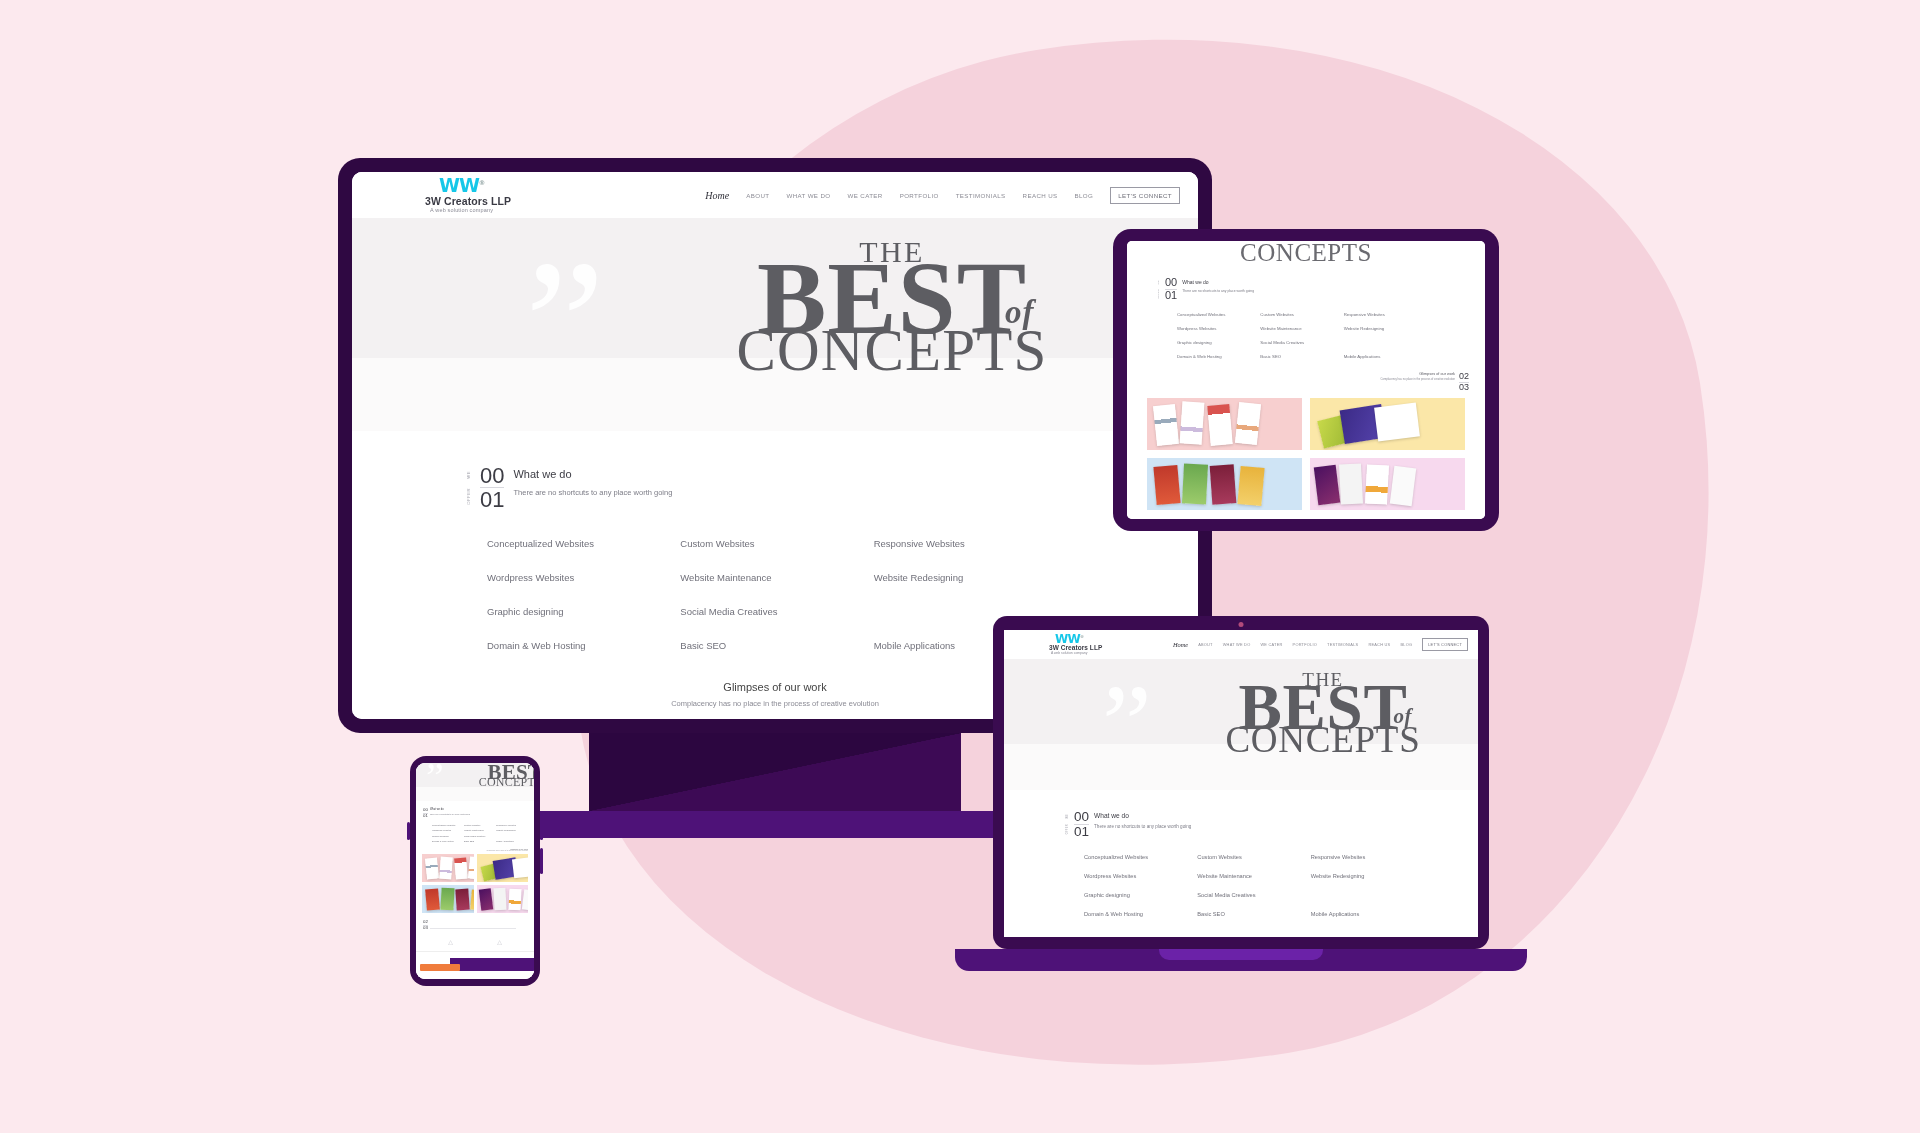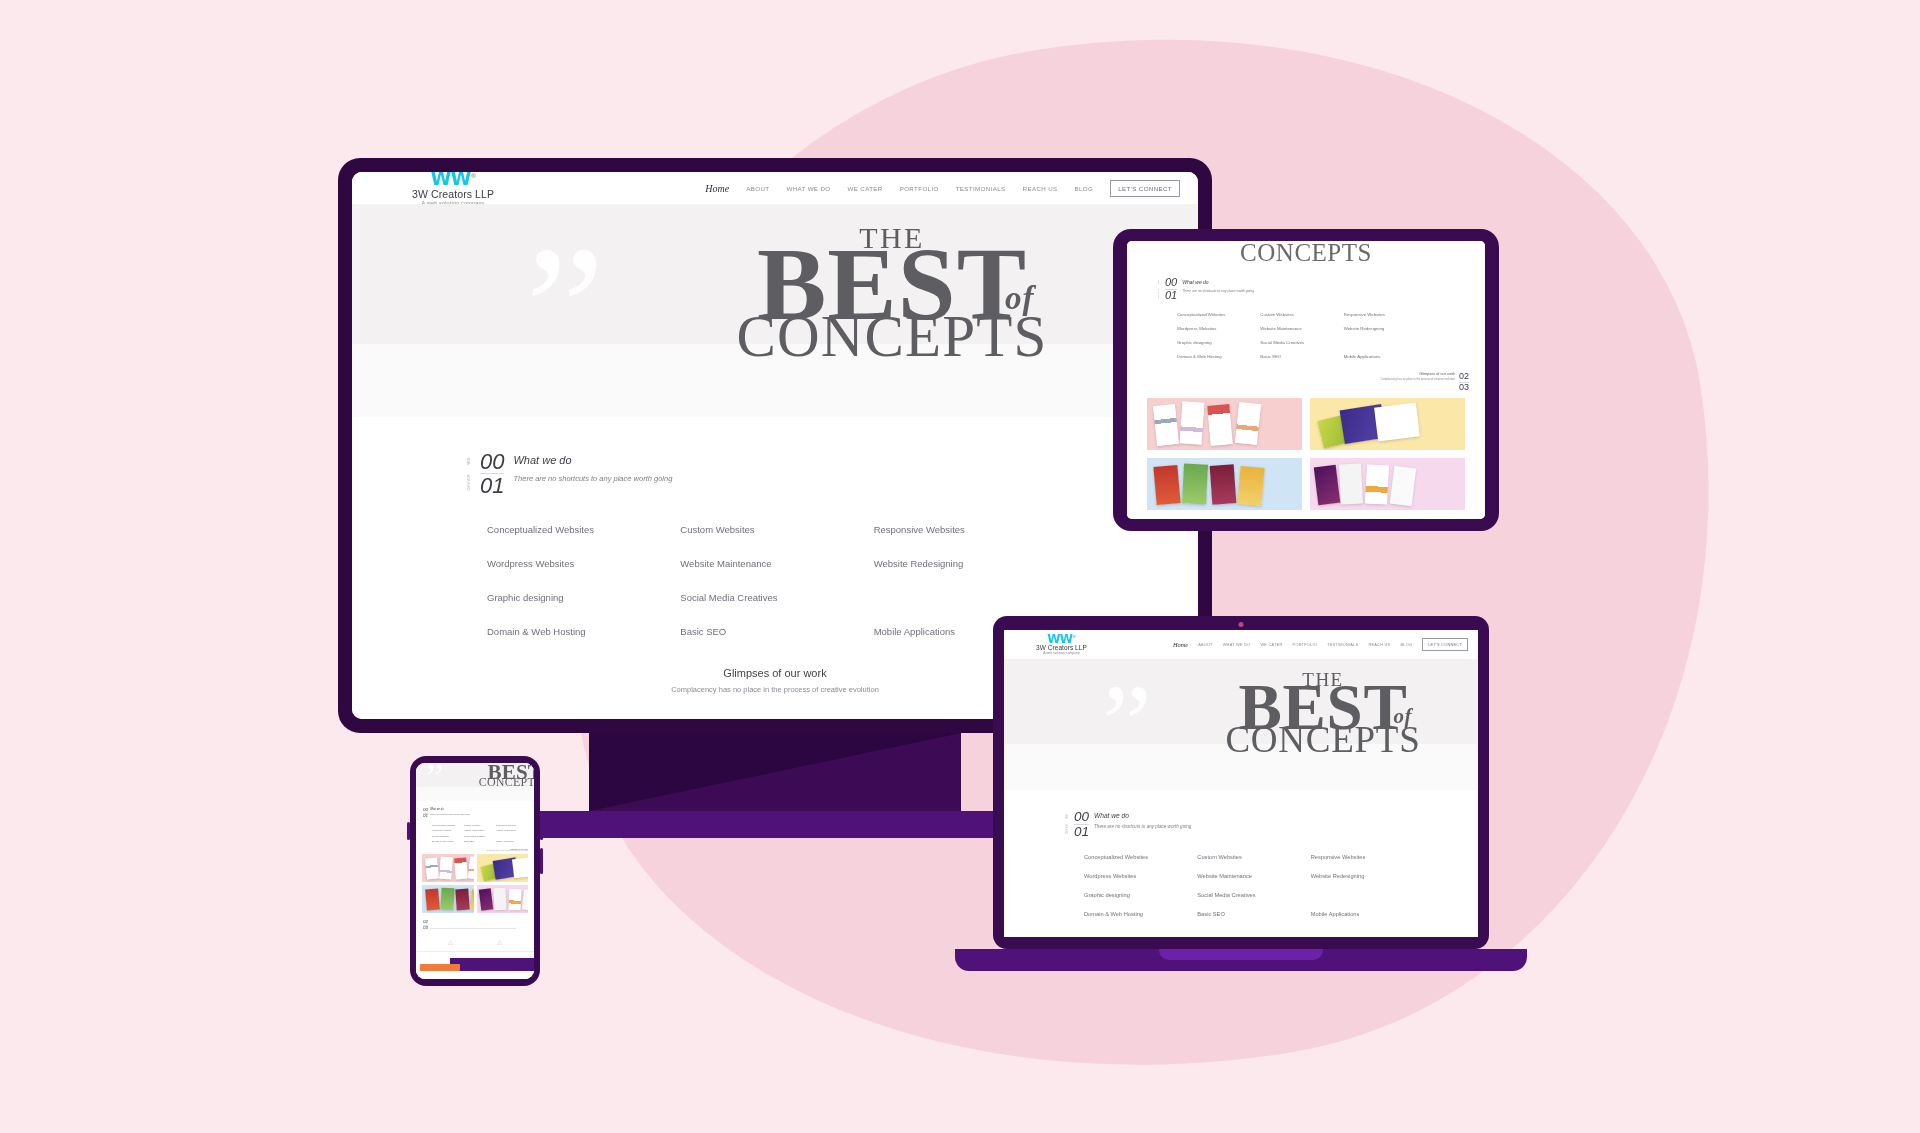--- a/index.html
+++ b/index.html
@@ -23,40 +23,40 @@
 
   
   .site { background: #ffffff; width: 100%; height: 100%; overflow: hidden; position: relative;
           font-family: "Liberation Sans", sans-serif; color: #555; }
 
   .site-nav { display: flex; align-items: center; background:#fff; width: 100%; }
   .brand { display:flex; flex-direction: column; align-items:center; }
   .brand-mark { font-weight: 800; color:#16c7e8; letter-spacing:-0.06em; line-height:.85;
                 font-family:"DejaVu Sans", sans-serif; position:relative; }
   .brand-mark sup { font-size:.34em; color:#9aa; vertical-align: super; }
-  .brand-name { color:#3a3a44; font-weight:400; letter-spacing:.01em; }
+  .brand-name { color:#3a3a44; font-weight:700; letter-spacing:.01em;margin-left:13px; }
   .brand-tag  { color:#8b8b96; }
   .nav-links { display:flex; align-items:center; margin-left:auto; }
   .nav-links a { color:#8c8c95; text-decoration:none; white-space:nowrap; letter-spacing:.06em; }
   .nav-links a.home { color:#2f2f38; font-family:"Liberation Serif", serif; font-style:italic;
                       letter-spacing:0; text-transform:none; }
   .nav-cta { border:1px solid #9a9aa4; color:#6f6f79; white-space:nowrap; letter-spacing:.06em; }
 
   .hero { position:relative; background:#f3f1f2; overflow:hidden; }
   .hero-lower { position:absolute; left:0; right:0; bottom:0; background:#fbfafa; }
   .quotes { position:absolute; color:#ffffff; font-family:"Liberation Serif", serif;
             line-height:.78; user-select:none; opacity:.95; }
   .hero-words { position:absolute; text-align:center; font-family:"Liberation Serif", serif;
                 color:#5d5d62; line-height:.82; }
   .hw-the { letter-spacing:.08em; }
   .hw-best { font-weight:700; letter-spacing:.01em; }
   .hw-of { font-style:italic; font-family:"Liberation Serif", serif; }
   .hw-con { letter-spacing:.02em; }
 
-  .sec-head { display:flex; align-items:flex-start;font-style:italic; }
+  .sec-head { display:flex; align-items:flex-start; }
   .sec-vert { writing-mode: vertical-rl; transform: rotate(180deg); color:#a9a9b2;
               letter-spacing:.12em; text-align:center; }
   .sec-nums { display:flex; flex-direction:column; font-family:"Liberation Sans", sans-serif;
               color:#3c3c44; font-weight:300; }
   .sec-nums span { border-bottom:1px solid #d8d8de; }
   .sec-nums span:last-child { border-bottom:none; }
   .sec-title { color:#3c3c44; }
   .sec-sub { color:#7d7d87; }
 
   .svc-grid { display:grid; grid-template-columns: 1fr 1fr 1fr; }
@@ -109,21 +109,21 @@
 <body>
 
 <div class="stage">
   <div class="blob"></div>
 
   <div class="device" id="monitor">
     <div class="bezel">
       <div class="screen">
         <div class="site">
 
-          <div class="site-nav" style="height:32px; padding:0 18px 0 60px;">
+          <div class="site-nav" style="height:46px; padding:0 18px 0 60px;">
             <div class="brand">
               <div class="brand-mark" style="font-size:19px;">
                 <span>WW</span><sup>®</sup>
               </div>
               <div class="brand-name" style="font-size:10.5px; margin-top:1px;">3W Creators LLP</div>
               <div class="brand-tag" style="font-size:5.5px; letter-spacing:.03em;">A web solution company</div>
             </div>
             <nav class="nav-links" style="gap:17px; font-size:6.2px;">
               <a href="#" class="home" style="font-size:10px;">Home</a>
               <a href="#">ABOUT</a>

